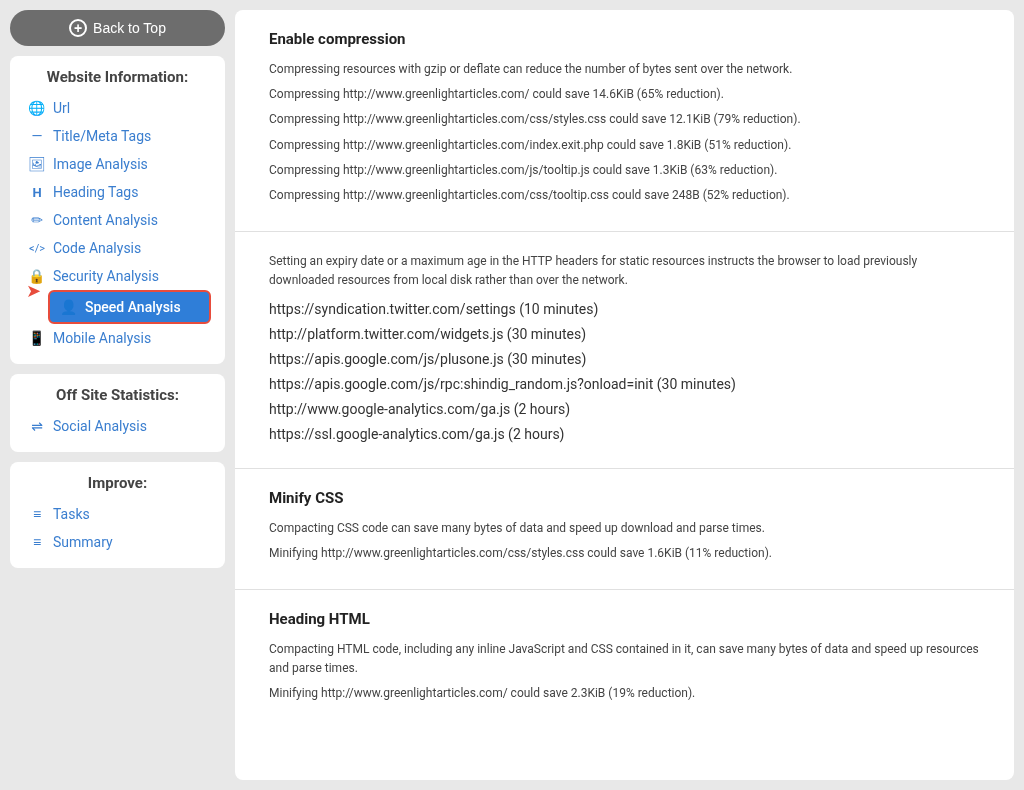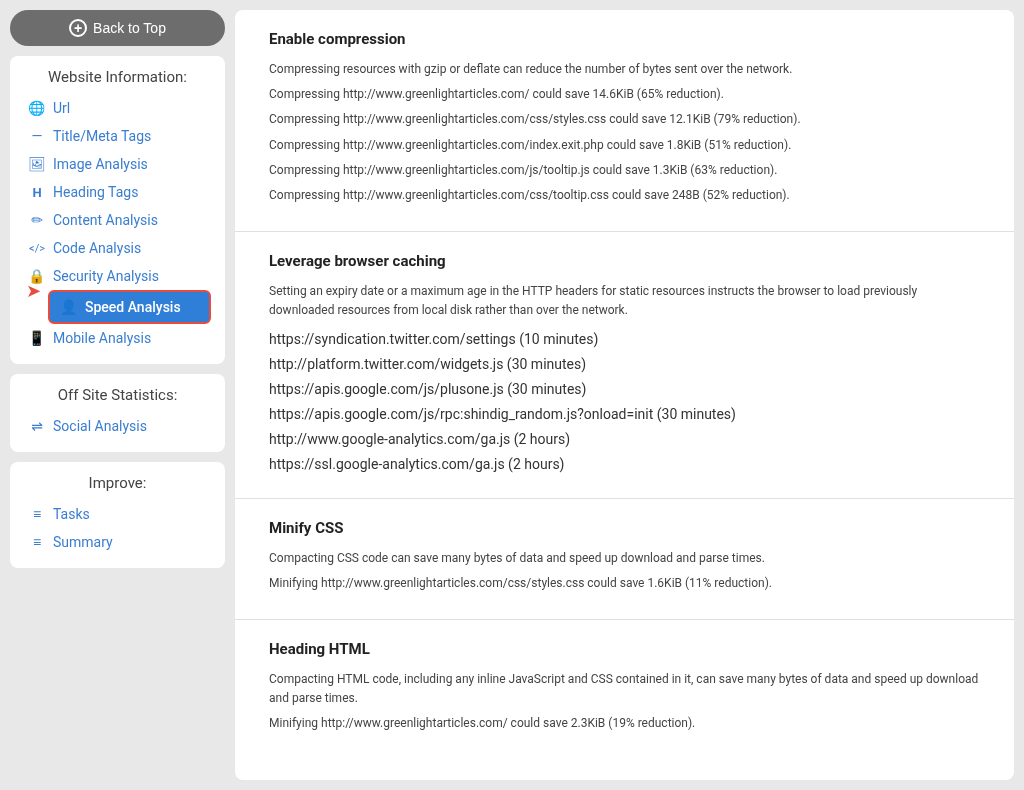--- a/index.html
+++ b/index.html
@@ -52,21 +52,21 @@
     }
 
     .sidebar-card {
       background: #fff;
       border-radius: 8px;
       padding: 12px 14px;
     }
 
     .sidebar-section-title {
       font-size: 15px;
-      font-weight: 400;
+      font-weight: 700;
       color: #444;
       margin-bottom: 8px;
       text-align: center;
     }
 
     .sidebar-item {
       display: flex;
       align-items: center;
       gap: 7px;
       padding: 6px 4px;
@@ -233,34 +233,33 @@
     <div class="section-title">Enable compression</div>
     <p class="section-text">Compressing resources with gzip or deflate can reduce the number of bytes sent over the network.</p>
     <p class="section-text">Compressing http://www.greenlightarticles.com/ could save 14.6KiB (65% reduction).</p>
     <p class="section-text">Compressing http://www.greenlightarticles.com/css/styles.css could save 12.1KiB (79% reduction).</p>
     <p class="section-text">Compressing http://www.greenlightarticles.com/index.exit.php could save 1.8KiB (51% reduction).</p>
     <p class="section-text">Compressing http://www.greenlightarticles.com/js/tooltip.js could save 1.3KiB (63% reduction).</p>
     <p class="section-text">Compressing http://www.greenlightarticles.com/css/tooltip.css could save 248B (52% reduction).</p>
   </div>
 
   <div class="content-section">
-    <div class="section-title">Leverage browser caching</div>
     <p class="section-text">Setting an expiry date or a maximum age in the HTTP headers for static resources instructs the browser to load previously downloaded resources from local disk rather than over the network.</p>
     <span class="section-link">https://syndication.twitter.com/settings (10 minutes)</span>
     <span class="section-link">http://platform.twitter.com/widgets.js (30 minutes)</span>
     <span class="section-link">https://apis.google.com/js/plusone.js (30 minutes)</span>
     <span class="section-link">https://apis.google.com/js/rpc:shindig_random.js?onload=init (30 minutes)</span>
     <span class="section-link">http://www.google-analytics.com/ga.js (2 hours)</span>
     <span class="section-link">https://ssl.google-analytics.com/ga.js (2 hours)</span>
   </div>
 
   <div class="content-section">
     <div class="section-title">Minify CSS</div>
     <p class="section-text">Compacting CSS code can save many bytes of data and speed up download and parse times.</p>
     <p class="section-text">Minifying http://www.greenlightarticles.com/css/styles.css could save 1.6KiB (11% reduction).</p>
   </div>
 
   <div class="content-section">
     <div class="section-title">Heading HTML</div>
-    <p class="section-text">Compacting HTML code, including any inline JavaScript and CSS contained in it, can save many bytes of data and speed up download and parse times.</p>
+    <p class="section-text">Compacting HTML code, including any inline JavaScript and CSS contained in it, can save many bytes of data and speed up resources and parse times.</p>
     <p class="section-text">Minifying http://www.greenlightarticles.com/ could save 2.3KiB (19% reduction).</p>
   </div>
 </div>
 
 </body></html>

